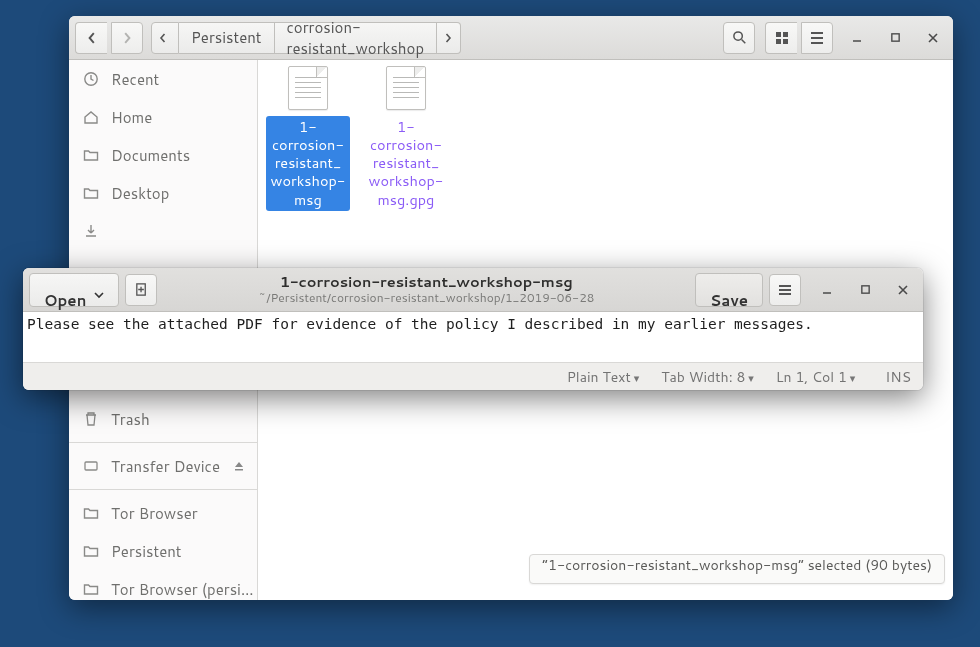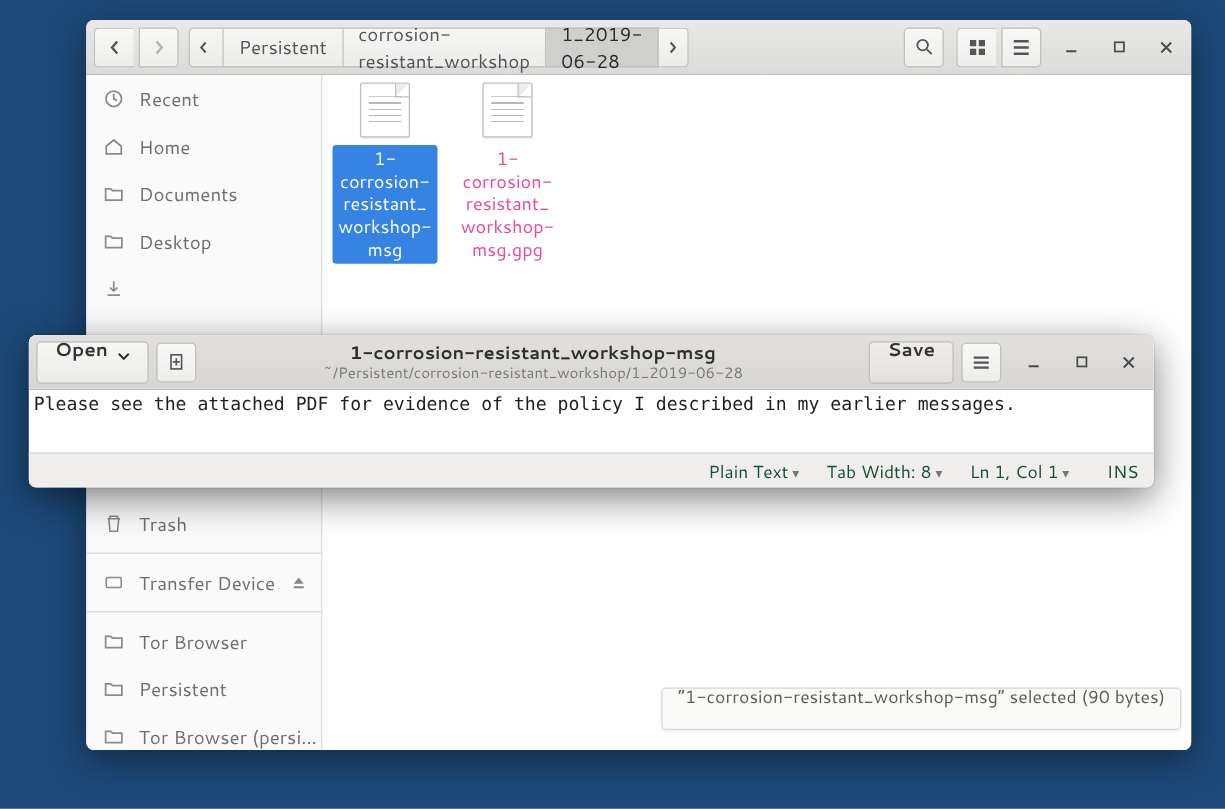--- a/index.html
+++ b/index.html
@@ -46,47 +46,47 @@
 
   .side-icon { width:16px; height:16px; display:inline-flex; align-items:center; justify-content:center; color:#8a8a88; }
 
   .content { flex: 1; background: #ffffff; position: relative; }
   .icon-grid { display: flex; padding: 6px 8px; gap: 14px; align-items:flex-start; }
   .file { width: 84px; display: flex; flex-direction: column; align-items: center; text-align:center; }
   .file-icon { width: 40px; height: 44px; background: #fff; border: 1px solid #c0bfbc; border-radius: 2px; position: relative; margin-bottom:6px; box-shadow: 0 1px 1px rgba(0,0,0,.08); }
   .file-icon::before { content:''; position:absolute; top:0; right:0; width:10px; height:10px; background: linear-gradient(135deg,#ededec 50%, transparent 50%); border-left:1px solid #c0bfbc; border-bottom:1px solid #c0bfbc; }
   .file-icon::after { content:''; position:absolute; left:6px; right:6px; top:10px; bottom:8px;
      background: repeating-linear-gradient(#b9b9b7 0 1px, transparent 1px 5px); }
-  .file-label { font-size: 14.5px; color:#ec4899; line-height:1.25; padding: 2px 3px; border-radius:3px; word-break: break-word; }
+  .file-label { font-size: 14.5px; color:#8b5cf6; line-height:1.25; padding: 2px 3px; border-radius:3px; word-break: break-word; }
   .file.selected .file-label { background:#3584e4; color:#fff; }
 
-  .statusbar { position:absolute; bottom:16px; right:8px; height:30px; background:#fafaf9; border:1px solid #d9d8d6; border-radius:4px; padding:16px 12px; display:flex; align-items:flex-end; color:#5a5a58; font-size:14px; box-shadow: 0 1px 2px rgba(0,0,0,.06); }
+  .statusbar { position:absolute; bottom:16px; right:8px; height:30px; background:#fafaf9; border:1px solid #d9d8d6; border-radius:4px; padding:0 12px; display:flex; align-items:flex-start; color:#5a5a58; font-size:14px; box-shadow: 0 1px 2px rgba(0,0,0,.06); }
 
   
   .gedit {
     position:absolute; left:23px; top:268px; width:900px; height:122px;
     background:#ffffff;
     border-radius:6px;
     box-shadow: 0 8px 30px rgba(0,0,0,.5), 0 0 0 1px rgba(0,0,0,.07);
     display:flex; flex-direction:column;
     overflow:hidden;
   }
   .gedit-header {
     height:44px; background: linear-gradient(#e1e0de,#d7d6d4); border-bottom:1px solid #c0bfbc;
     display:flex; align-items:center; padding:0 6px; gap:6px;
   }
   .gedit-header .center { flex:1; text-align:center; line-height:1.15; }
   .gedit-header .title { font-weight:700; color:#2e2e2d; font-size:14.5px; }
   .gedit-header .subtitle { font-size:12px; color:#7a7a78; }
   .gedit-text { flex:1; padding:4px 4px; font-family: "DejaVu Sans Mono","Menlo",monospace; font-size:14.5px; color:#1e1e1e; white-space:pre; overflow:hidden; }
-  .gedit-status { height:28px; background:#efeeec; border-top:1px solid #d9d8d6; display:flex; align-items:center; padding:0 12px; font-size:14px; color:#14532d; }
+  .gedit-status { height:28px; background:#efeeec; border-top:1px solid #d9d8d6; display:flex; align-items:center; padding:0 12px; font-size:14px; color:#737373; }
   .gedit-status .grow { flex:1; }
   .dd::after { content:" ▾"; color:#777; font-size:11px; }
   .gedit-status > span { margin-right:22px; }
-  .pill { border:1px solid #c0bfbc; background:linear-gradient(#f6f6f5,#ebebea); border-radius:4px; height:20px; padding:16px 14px; display:inline-flex; align-items:flex-end; font-weight:600; color:#333; }
+  .pill { border:1px solid #c0bfbc; background:linear-gradient(#f6f6f5,#ebebea); border-radius:4px; height:20px; padding:16px 14px; display:inline-flex; align-items:flex-start; font-weight:600; color:#333; }
 
   svg { display:block; }
 </style>
 </head>
 <body>
 
 <div class="nautilus">
   <div class="titlebar">
     <span class="btn btn-joined-l">
       <svg width="12" height="12" viewBox="0 0 10 10">
@@ -100,21 +100,20 @@
     </span>
 
     <div class="pathbar">
       <span class="pathbtn first">
         <svg width="10" height="10" viewBox="0 0 10 10">
             <path d="M6.5 1 3 5l3.5 4" fill="none" stroke="currentColor" stroke-width="1.6"></path>
           </svg>
       </span>
       <span class="pathbtn">Persistent</span>
       <span class="pathbtn">corrosion-resistant_workshop</span>
-      <span class="pathbtn active">1_2019-06-28</span>
       <span class="pathbtn last-end">
         <svg width="10" height="10" viewBox="0 0 10 10">
             <path d="M3.5 1 7 5l-3.5 4" fill="none" stroke="currentColor" stroke-width="1.6"></path>
           </svg>
       </span>
     </div>
 
     <span class="spacer"></span>
 
     <span class="btn">

